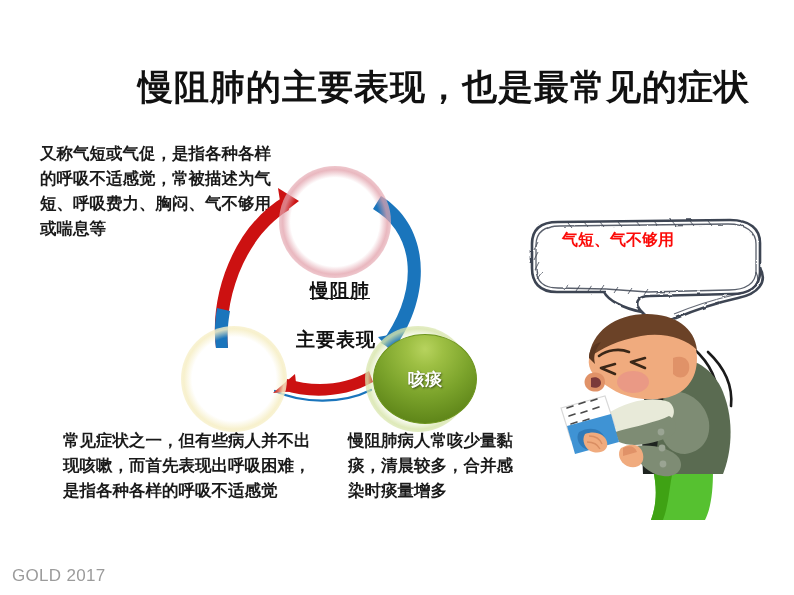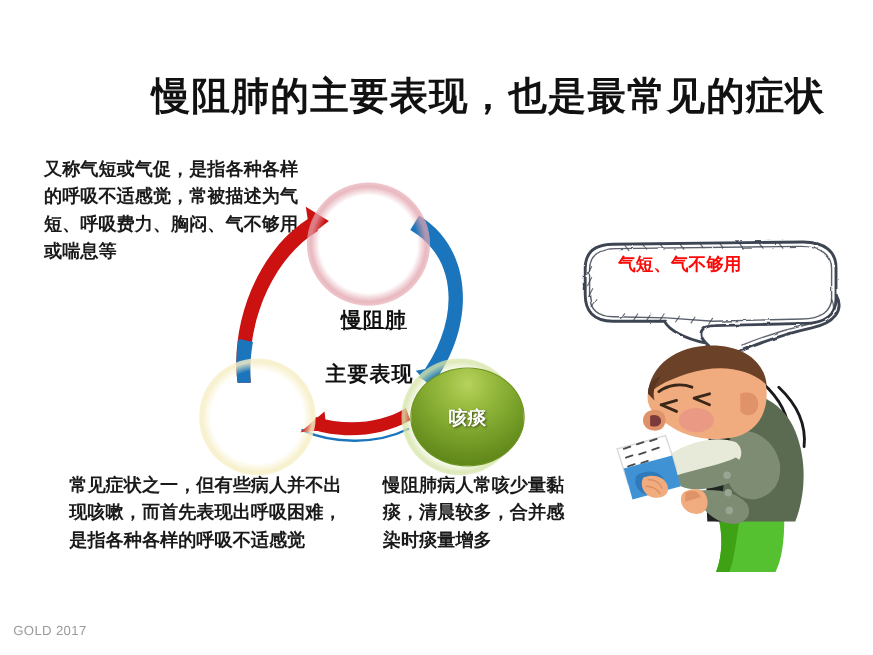--- a/index.html
+++ b/index.html
@@ -176,21 +176,21 @@
     width: 240px;
     height: 260px;
   }
 
   
   #footer-label {
     position: absolute;
     left: 12px;
     top: 566px;
     color: #9b9b9b;
-    font-size: 12px;
+    font-size: 17px;
     font-family: "Liberation Sans", sans-serif;
     letter-spacing: 0.3px;
   }
 </style>
 </head>
 <body>
 
 <div id="slide-title">慢阻肺的主要表现，也是最常见的症状</div>
 
 <div class="body-text" id="text-dyspnea">又称气短或气促，是指各种各样的呼吸不适感觉，常被描述为气短、呼吸费力、胸闷、气不够用或喘息等</div>

